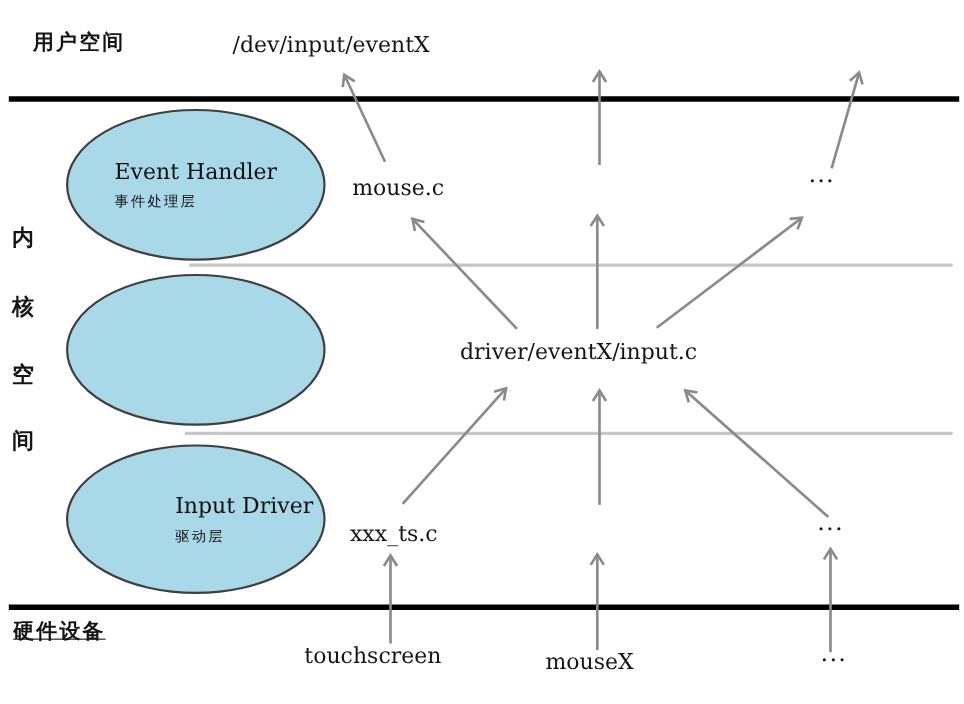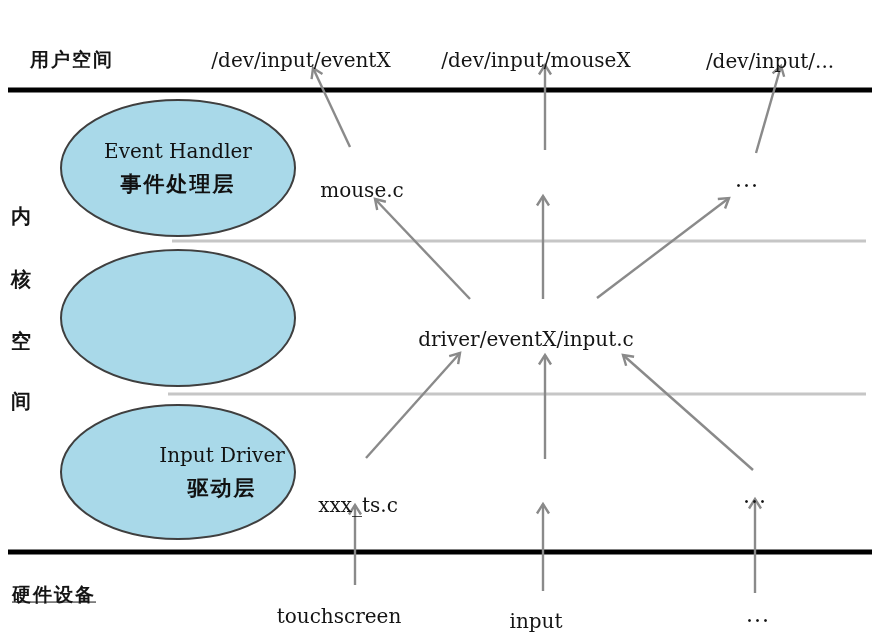--- a/index.html
+++ b/index.html
@@ -13,48 +13,46 @@
   }
   .canvas svg { position: absolute; left: 0; top: 0; }
   .lbl {
     position: absolute;
     transform: translate(-50%, -50%);
     white-space: nowrap;
     color: #141414;
     font-size: 20px;
     line-height: 1.1;
     text-align: right;
-    margin-top: 20px;
   }
   .zh {
     font-family: "Liberation Sans", sans-serif;
     font-weight: bold;
     font-size: 19px;
     letter-spacing: 2px;
   }
   .kchar {
     position: absolute;
     transform: translate(-50%, -50%);
     font-family: "Liberation Sans", sans-serif;
     font-weight: bold;
     font-size: 20px;
     color: #141414;
   }
   .ell-text {
     position: absolute;
     transform: translate(-50%, -50%);
-    text-align: center;
     color: #111111;
     white-space: nowrap;
   }
   .ell-text .en { font-size: 20px; display: block; margin-bottom: 7px; }
   .ell-text .cn {
     font-family: "Liberation Sans", sans-serif;
-    font-weight: bold;
-    font-size: 21px;
+    font-weight: normal;
+    font-size: 13px;
     letter-spacing: 2px;
     display: block;
   }
   .dots { font-size: 22px; letter-spacing: 1px; }
 </style>
 </head>
 <body>
 
 <div class="canvas">
 
@@ -87,22 +85,20 @@
     <line x1="545" y1="459" x2="545" y2="355" stroke="#8a8a8a" stroke-width="2.4" marker-end="url(#arrow)"></line>
     <line x1="753" y1="470" x2="623" y2="355" stroke="#8a8a8a" stroke-width="2.4" marker-end="url(#arrow)"></line>
 
     <line x1="355" y1="585" x2="355" y2="505" stroke="#8a8a8a" stroke-width="2.4" marker-end="url(#arrow)"></line>
     <line x1="543" y1="591" x2="543" y2="504" stroke="#8a8a8a" stroke-width="2.4" marker-end="url(#arrow)"></line>
     <line x1="755" y1="593" x2="755" y2="499" stroke="#8a8a8a" stroke-width="2.4" marker-end="url(#arrow)"></line>
   </svg>
 
   <div class="lbl zh" style="left:72px; top:40px;">用户空间</div>
   <div class="lbl" style="left:301px; top:40px;">/dev/input/eventX</div>
-  <div class="lbl" style="left:536px; top:40px;">/dev/input/mouseX</div>
-  <div class="lbl" style="left:770px; top:41px;">/dev/input/...</div>
 
   <div class="kchar" style="left:21px; top:216px;">内</div>
   <div class="kchar" style="left:21px; top:279px;">核</div>
   <div class="kchar" style="left:21px; top:341px;">空</div>
   <div class="kchar" style="left:21px; top:401px;">间</div>
 
   <div class="ell-text" style="left:178px; top:168px;">
     <span class="en">Event Handler</span>
     <span class="cn">事件处理层</span>
   </div>
@@ -114,16 +110,16 @@
   <div class="lbl" style="left:362px; top:170px;">mouse.c</div>
   <div class="lbl dots" style="left:747px; top:160px;">...</div>
 
   <div class="lbl" style="left:526px; top:319px;">driver/eventX/input.c</div>
 
   <div class="lbl" style="left:358px; top:485px;">xxx_ts.c</div>
   <div class="lbl dots" style="left:755px; top:476px;">...</div>
 
   <div class="lbl zh" style="left:54px; top:575px;text-decoration:underline;">硬件设备</div>
   <div class="lbl" style="left:339px; top:596px;">touchscreen</div>
-  <div class="lbl" style="left:536px; top:601px;">input</div>
+  <div class="lbl" style="left:536px; top:601px;">mouseX</div>
   <div class="lbl dots" style="left:758px; top:595px;">...</div>
 
 </div>
 
 </body></html>

